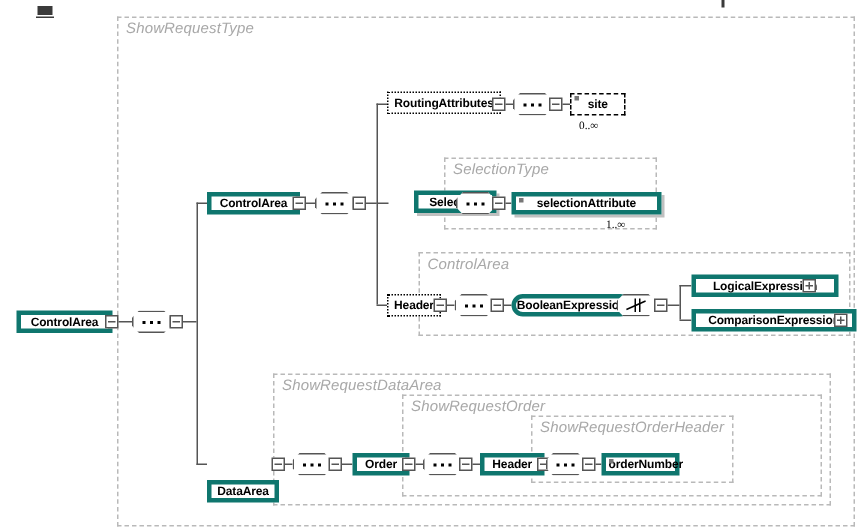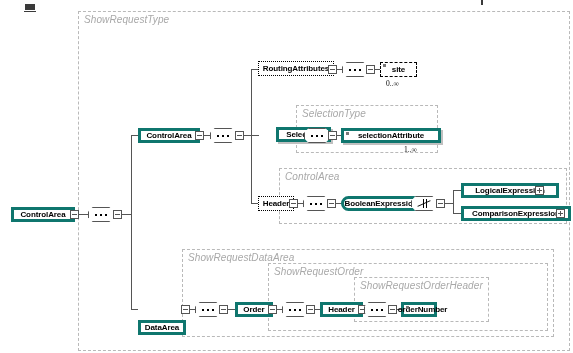--- a/index.html
+++ b/index.html
@@ -422,17 +422,17 @@
         <i></i>
         <i></i>
       </span>
   </div>
   <div class="pmbox" style="left:388px; top:305px;">
       <span class="h"></span>
     </div>
 
   <div class="wh" style="left:397px; top:309px; width:4px;"></div>
 
-  <div class="node solid attr" style="left:401px; top:302px; width:36px;padding-left:11px;">
+  <div class="node solid attr" style="left:401px; top:302px; width:52px;padding-left:11px;">
     <span>orderNumber</span>
   </div>
 
 </div>
 
 </body></html>

